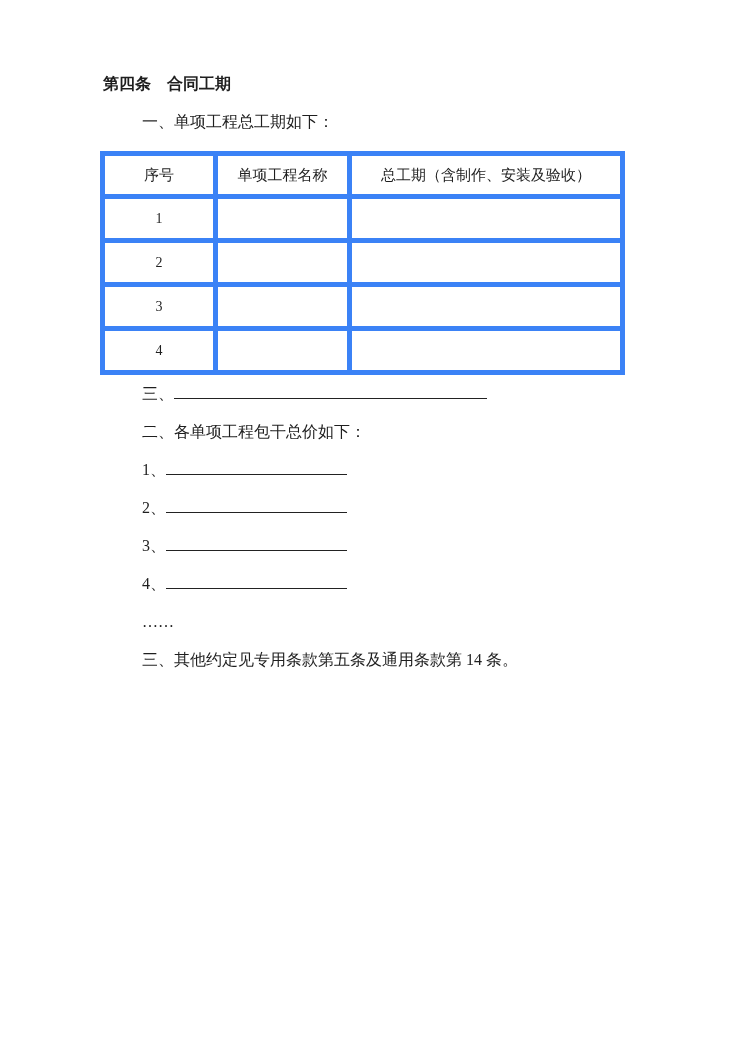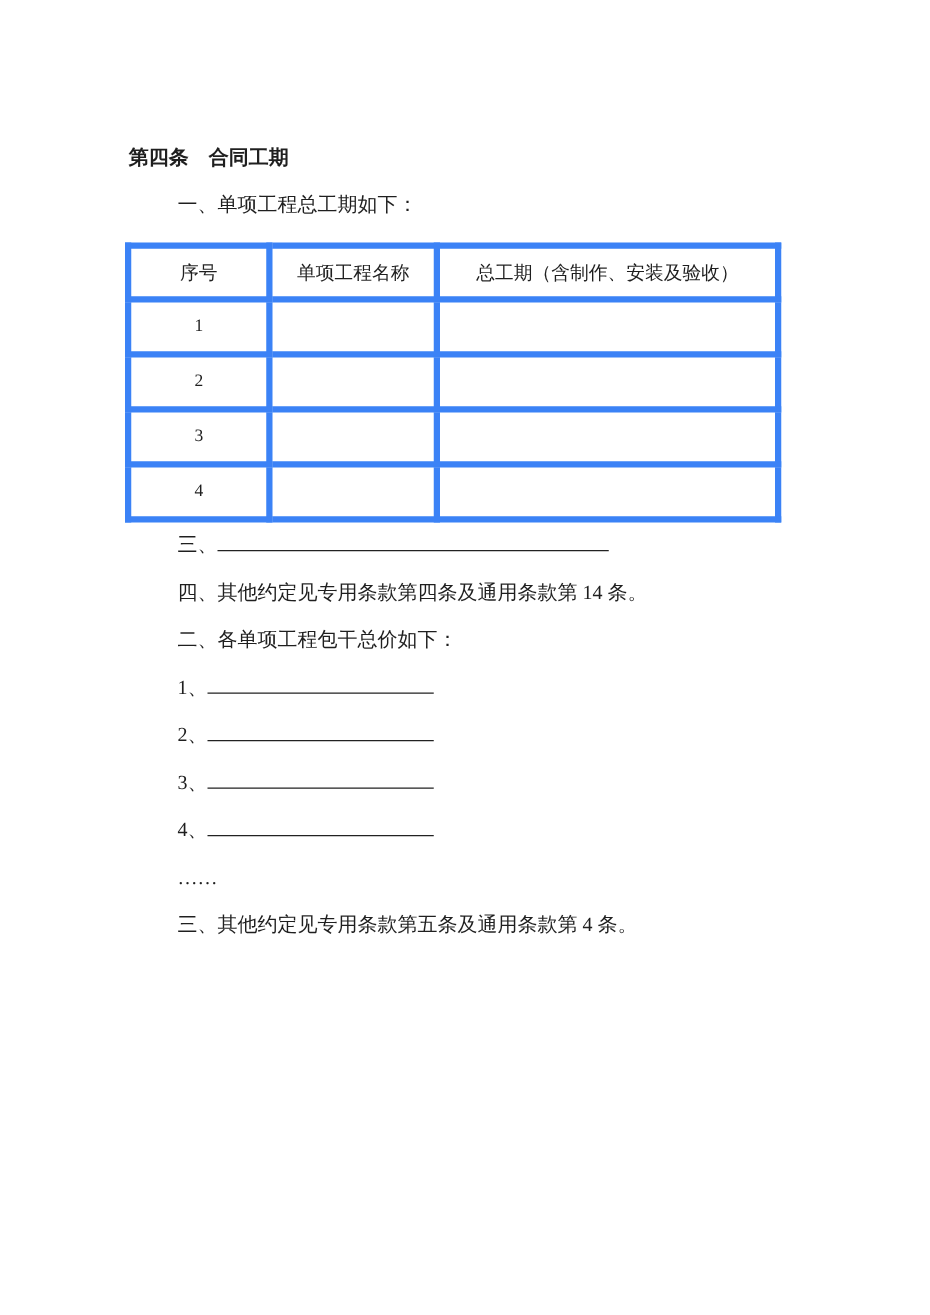--- a/index.html
+++ b/index.html
@@ -6,21 +6,21 @@
     margin: 0;
     padding: 0;
     background: #ffffff;
   }
   .page {
     position: relative;
     width: 744px;
     height: 1052px;
     box-sizing: border-box;
     background: #ffffff;
-    padding: 108px 101px 0 103px;
+    padding: 65px 101px 0 103px;
     font-family: "Liberation Serif", "DejaVu Serif", serif;
     color: #1f1f1f;
     overflow: hidden;
   }
   .h-article {
     font-size: 16px;
     font-weight: bold;
     line-height: 38px;
     margin: 0;
   }
@@ -115,31 +115,30 @@
         <td>4</td>
         <td></td>
         <td></td>
       </tr>
     </tbody>
   </table>
 
 
   <p class="para indent nowrap"><span>三、</span><span class="blank blank-long"></span></p>
 
-  <p class="para indent">四、其他约定见专用条款第四条及通用条款第 14 条。</p>
 
 
 
   <p class="para indent">二、各单项工程包干总价如下：</p>
 
   <p class="para indent nowrap"><span>1、</span><span class="blank blank-item"></span></p>
 
   <p class="para indent nowrap"><span>2、</span><span class="blank blank-item"></span></p>
 
   <p class="para indent nowrap"><span>3、</span><span class="blank blank-item"></span></p>
 
   <p class="para indent nowrap"><span>4、</span><span class="blank blank-item"></span></p>
 
   <p class="para indent">……</p>
 
-  <p class="para indent">三、其他约定见专用条款第五条及通用条款第 4 条。</p>
+  <p class="para indent">三、其他约定见专用条款第五条及通用条款第 14 条。</p>
 
 </div>
 
 </body></html>

